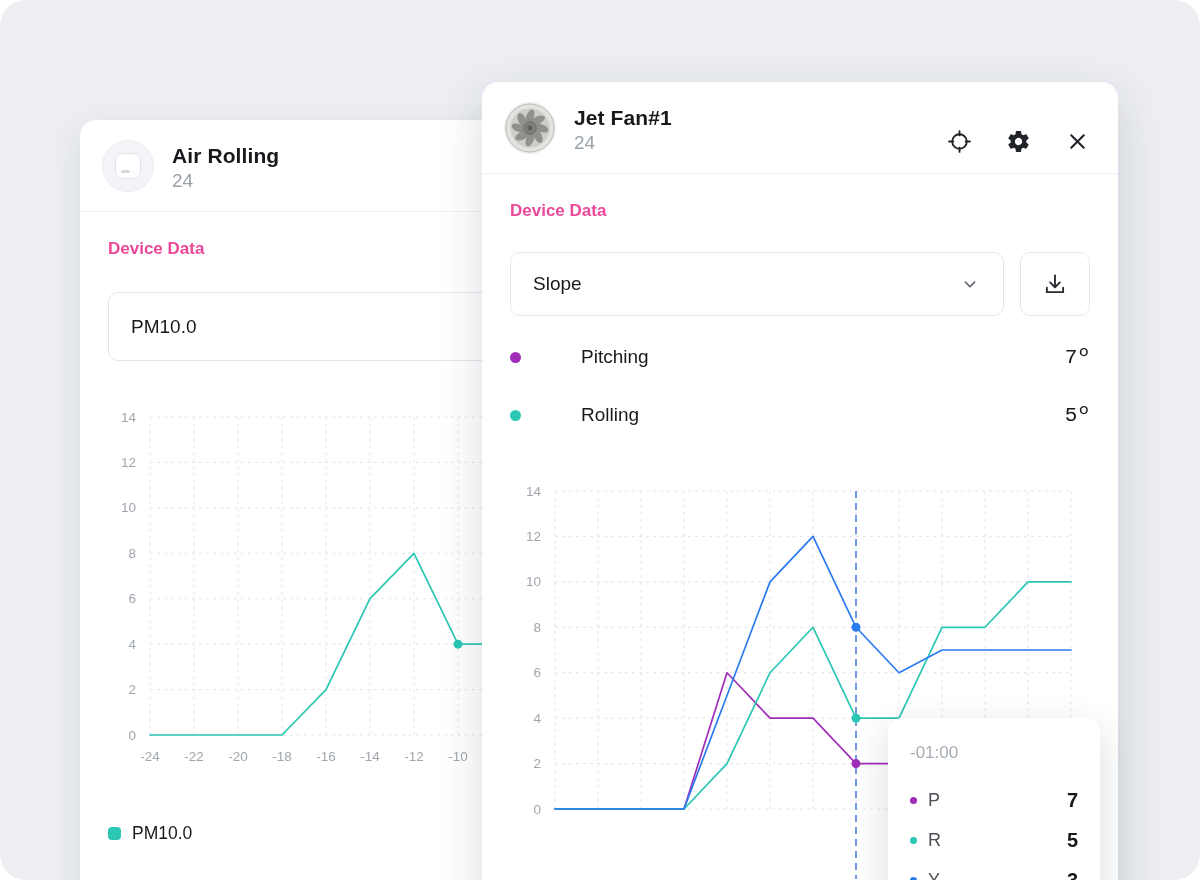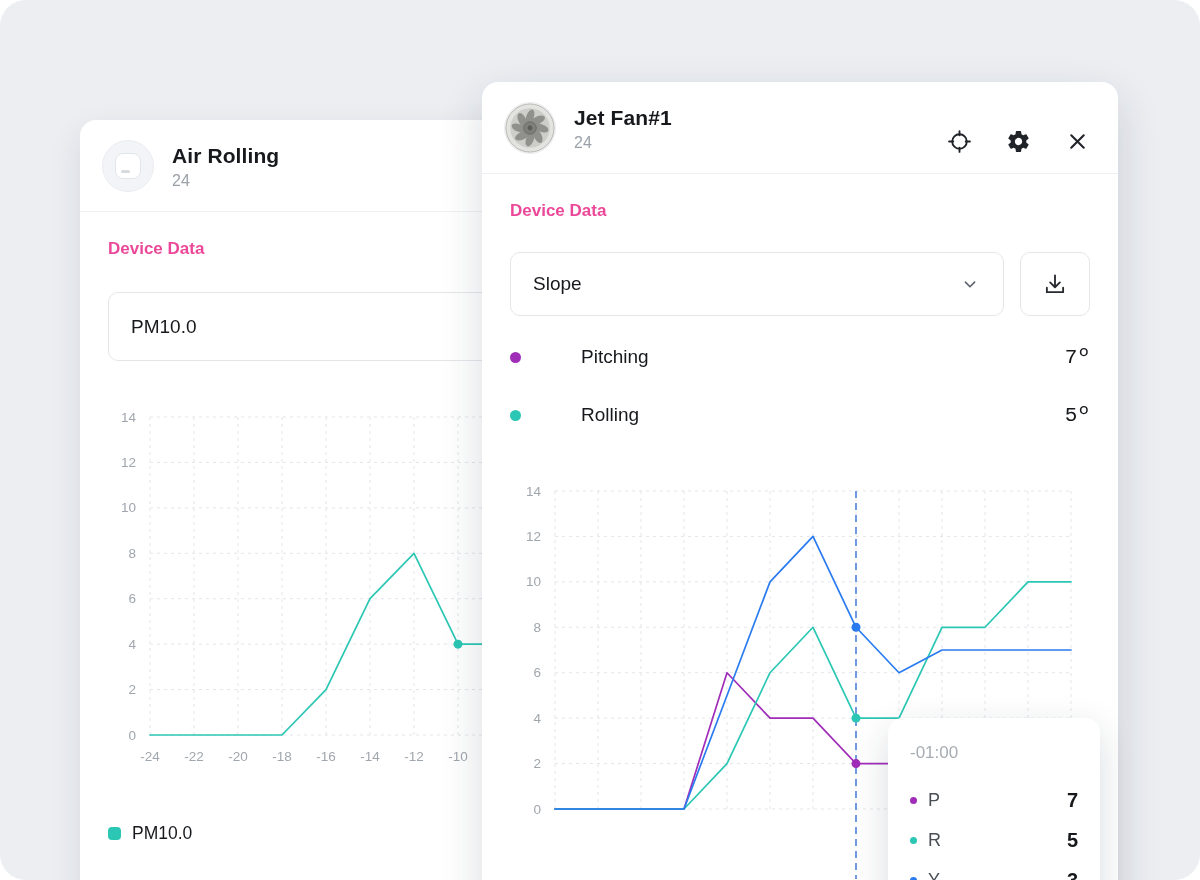--- a/index.html
+++ b/index.html
@@ -12,21 +12,21 @@
   .card-left  { left: 80px;  top: 120px; width: 480px; height: 800px; box-shadow: 0 12px 32px rgba(25,35,55,.10); z-index: 1; }
   .card-right { left: 482px; top: 82px;  width: 636px; height: 846px; box-shadow: 0 16px 44px rgba(25,35,55,.16); z-index: 2; }
 
   .panel-header { display: flex; align-items: flex-end; gap: 18px; padding: 20px 28px 19px 22px; border-bottom: 1px solid #eef0f3; }
   .avatar { width: 52px; height: 52px; border-radius: 50%; background: #f2f4f7; border: 1px solid #ebedf0;
             display: flex; align-items: center; justify-content: center; flex: 0 0 auto; overflow: hidden; }
   .sensor-chip { position: relative; width: 26px; height: 26px; background: #fff; border: 1px solid #e1e5ea; border-radius: 8px; }
   .sensor-chip::after { content: ""; position: absolute; left: 5px; bottom: 5px; width: 9px; height: 3px; border-radius: 2px; background: #d7dbe0; }
   .titles { display: flex; flex-direction: column; }
   .panel-title { font-size: 21px; font-weight: 700; color: #17191c; line-height: 26px; letter-spacing: .1px; }
-  .panel-subtitle { font-size: 16px; color: #9aa1a8; line-height: 22px; margin-top: 1px; }
+  .panel-subtitle { font-size: 19px; color: #9aa1a8; line-height: 22px; margin-top: 1px; }
   .header-actions { margin-left: auto; display: flex; align-items: center; gap: 33px; }
   .icon-btn { background: none; border: none; padding: 0; width: 26px; height: 26px; display: flex; align-items: center; justify-content: center; cursor: pointer; }
 
   .px { padding: 0 28px; }
   .section-label { margin-top: 26px; font-size: 17px; font-weight: 700; color: #ec4899; line-height: 22px; }
 
   .select-box { display: flex; align-items: center; justify-content: space-between; border: 1px solid #e4e7ea;
                 border-radius: 10px; padding: 0 22px; font-size: 19px; color: #17191c; cursor: pointer; background: #fff; }
   .select-left  { margin-top: 32px; height: 69px; }
   .select-row { display: flex; gap: 16px; margin-top: 30px; border-radius: 9px; }

